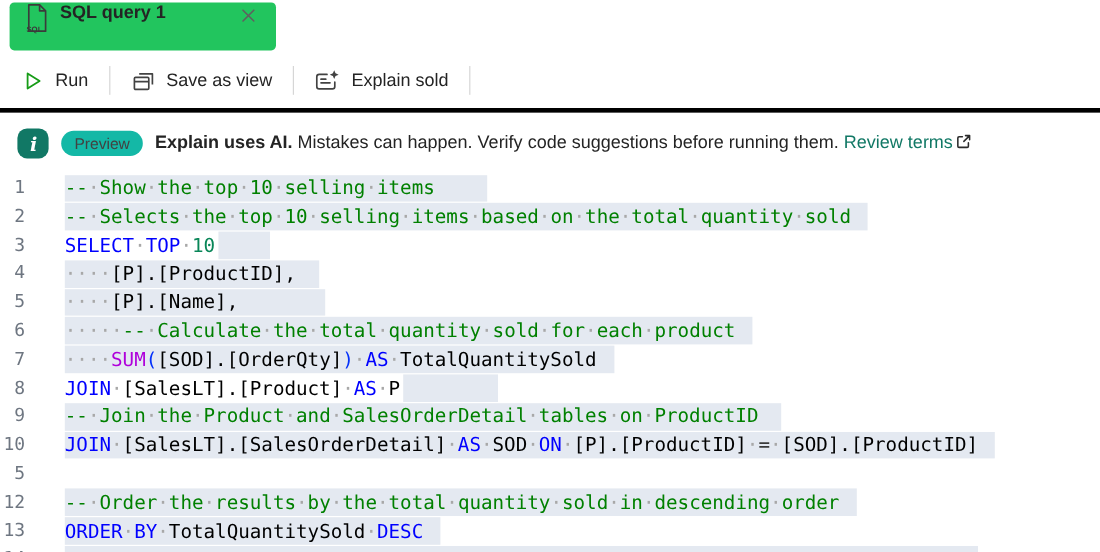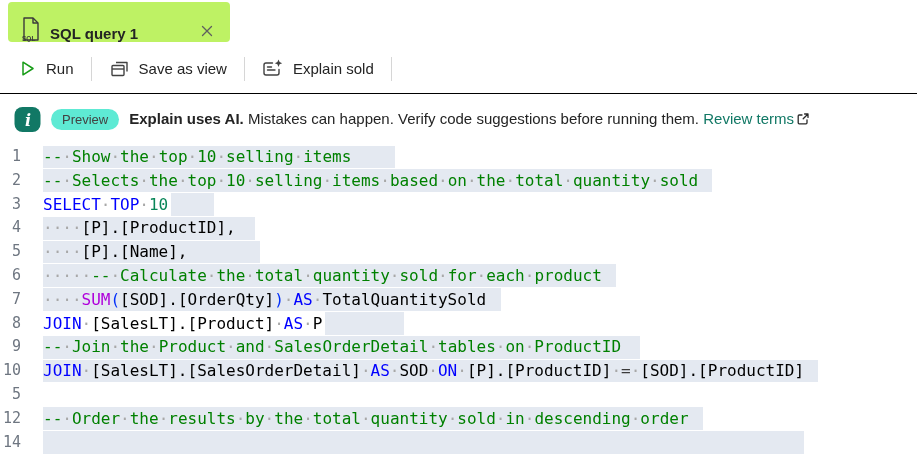--- a/index.html
+++ b/index.html
@@ -5,40 +5,40 @@
   :root{
     --keyword:#0000ff; --comment:#008000; --number:#098658; --function:#af00db;
     --paren:#0431fa; --plain:#000000; --operator:#3b3b3b; --highlight:#e4e9f1;
     --link:#117865; --gutter:#6e7681; --whitespace:#a8a8a8; --disabled:#c5c5c5;
   }
   *{box-sizing:border-box}
   html,body{margin:0;padding:0}
   body{width:917px;height:460px;overflow:hidden;background:#fff;font-family:"Liberation Sans",sans-serif}
 
   .tabbar{height:44px;padding:2px 0 0 8px;display:flex;align-items:flex-start;background:#fff}
-  .tab{width:222px;height:40px;background:#bef264;border-radius:4px;display:flex;align-items:flex-end;padding:0 12px;gap:10px;cursor:pointer}
+  .tab{width:222px;height:40px;background:#22c55e;border-radius:4px;display:flex;align-items:flex-start;padding:0 12px;gap:10px;cursor:pointer}
   .tab-label{font-weight:700;font-size:15px;color:#242424;flex:1;white-space:nowrap}
   .tab-close{display:flex;align-items:center;justify-content:center;width:22px;height:22px;border-radius:3px}
 
-  .toolbar{height:50px;display:flex;align-items:center;padding-left:16px;border-bottom:1px solid #000000}
+  .toolbar{height:50px;display:flex;align-items:center;padding-left:16px;border-bottom:4px solid #000000}
   .tbtn{display:flex;align-items:center;gap:9px;font-size:15px;color:#242424;background:none;border:none;padding:4px 2px;font-family:inherit;cursor:pointer;white-space:nowrap}
   .tbtn.disabled{color:var(--disabled);cursor:default}
   .sep{width:1px;height:24px;background:#d6d6d6;margin:0 15px;flex:none}
 
   .banner{height:50px;display:flex;align-items:center;padding:0 14px;gap:10px;background:#fff}
-  .pill{background:#5eead4;border-radius:12px;padding:3px 11px;font-size:13px;color:#424242;white-space:nowrap}
+  .pill{background:#14b8a6;border-radius:12px;padding:3px 11px;font-size:13px;color:#424242;white-space:nowrap}
   .banner-text{font-size:15px;color:#242424;white-space:nowrap}
   .banner-text b{font-weight:700}
   .link{color:var(--link);text-decoration:none;cursor:pointer}
   .extlink{margin-left:2px;vertical-align:-2px}
 
   .editor{position:relative;padding-top:1px;font-family:"DejaVu Sans Mono",monospace;font-size:16px;cursor:text;background:#fff}
   .line{display:flex;height:23.8px;line-height:23.8px;position:relative;white-space:pre}
   .gutter{width:21px;flex:none;text-align:right;color:var(--gutter);font-size:15px}
-  .code{position:relative;margin-left:22px;white-space:pre}
+  .code{position:relative;margin-left:33px;white-space:pre}
   .hl{position:absolute;top:0.5px;bottom:0.5px;background:var(--highlight);z-index:0}
   .code > span.tok{position:relative;z-index:1}
   .ws{color:var(--whitespace)}
   .tk-kw{color:var(--keyword)}
   .tk-cm{color:var(--comment)}
   .tk-num{color:var(--number)}
   .tk-fn{color:var(--function)}
   .tk-pr{color:var(--paren)}
   .tk-pl{color:var(--plain)}
   .tk-op{color:var(--operator)}
@@ -120,14 +120,15 @@
     <div class="line"><span class="gutter">3</span><span class="code"><span class="hl" style="left: 13.3ch; width: 4.5ch;"></span><span class="tok tk-kw">SELECT</span><span class="tok tk-pl"><span class="ws">·</span></span><span class="tok tk-kw">TOP</span><span class="tok tk-pl"><span class="ws">·</span></span><span class="tok tk-num">10</span></span></div>
     <div class="line"><span class="gutter">4</span><span class="code"><span class="hl" style="left: 0ch; width: 22ch;"></span><span class="tok tk-pl"><span class="ws">····</span>[P].[ProductID],</span></span></div>
     <div class="line"><span class="gutter">5</span><span class="code"><span class="hl" style="left: 0ch; width: 22.5ch;"></span><span class="tok tk-pl"><span class="ws">····</span>[P].[Name],</span></span></div>
     <div class="line"><span class="gutter">6</span><span class="code"><span class="hl" style="left: 0ch; width: 59.5ch;"></span><span class="tok tk-cm"><span class="ws">·····</span>--<span class="ws">·</span>Calculate<span class="ws">·</span>the<span class="ws">·</span>total<span class="ws">·</span>quantity<span class="ws">·</span>sold<span class="ws">·</span>for<span class="ws">·</span>each<span class="ws">·</span>product</span></span></div>
     <div class="line"><span class="gutter">7</span><span class="code"><span class="hl" style="left: 0ch; width: 47.5ch;"></span><span class="tok tk-pl"><span class="ws">····</span></span><span class="tok tk-fn">SUM</span><span class="tok tk-pr">(</span><span class="tok tk-pl">[SOD].[OrderQty]</span><span class="tok tk-pr">)</span><span class="tok tk-pl"><span class="ws">·</span></span><span class="tok tk-kw">AS</span><span class="tok tk-pl"><span class="ws">·</span>TotalQuantitySold</span></span></div>
     <div class="line"><span class="gutter">8</span><span class="code"><span class="hl" style="left: 29.3ch; width: 8.2ch;"></span><span class="tok tk-kw">JOIN</span><span class="tok tk-pl"><span class="ws">·</span>[SalesLT].[Product]<span class="ws">·</span></span><span class="tok tk-kw">AS</span><span class="tok tk-pl"><span class="ws">·</span>P</span></span></div>
     <div class="line"><span class="gutter">9</span><span class="code"><span class="hl" style="left: 0ch; width: 62ch;"></span><span class="tok tk-cm">--<span class="ws">·</span>Join<span class="ws">·</span>the<span class="ws">·</span>Product<span class="ws">·</span>and<span class="ws">·</span>SalesOrderDetail<span class="ws">·</span>tables<span class="ws">·</span>on<span class="ws">·</span>ProductID</span></span></div>
     <div class="line"><span class="gutter">10</span><span class="code"><span class="hl" style="left: 0ch; width: 80.5ch;"></span><span class="tok tk-kw">JOIN</span><span class="tok tk-pl"><span class="ws">·</span>[SalesLT].[SalesOrderDetail]<span class="ws">·</span></span><span class="tok tk-kw">AS</span><span class="tok tk-pl"><span class="ws">·</span>SOD<span class="ws">·</span></span><span class="tok tk-kw">ON</span><span class="tok tk-pl"><span class="ws">·</span>[P].[ProductID]<span class="ws">·</span></span><span class="tok tk-op">=</span><span class="tok tk-pl"><span class="ws">·</span>[SOD].[ProductID]</span></span></div>
     <div class="line"><span class="gutter">5</span></div>
     <div class="line"><span class="gutter">12</span><span class="code"><span class="hl" style="left: 0ch; width: 68.5ch;"></span><span class="tok tk-cm">--<span class="ws">·</span>Order<span class="ws">·</span>the<span class="ws">·</span>results<span class="ws">·</span>by<span class="ws">·</span>the<span class="ws">·</span>total<span class="ws">·</span>quantity<span class="ws">·</span>sold<span class="ws">·</span>in<span class="ws">·</span>descending<span class="ws">·</span>order</span></span></div>
+    <div class="line"><span class="gutter">13</span><span class="code"><span class="hl" style="left: 0ch; width: 32.5ch;"></span><span class="tok tk-kw">ORDER</span><span class="tok tk-pl"><span class="ws">·</span></span><span class="tok tk-kw">BY</span><span class="tok tk-pl"><span class="ws">·</span>TotalQuantitySold<span class="ws">·</span></span><span class="tok tk-kw">DESC</span></span></div>
     <div class="line"><span class="gutter">14</span><span class="code"><span class="hl" style="left: 0ch; width: 79ch;"></span></span></div>
   </div>
 
 </body></html>

